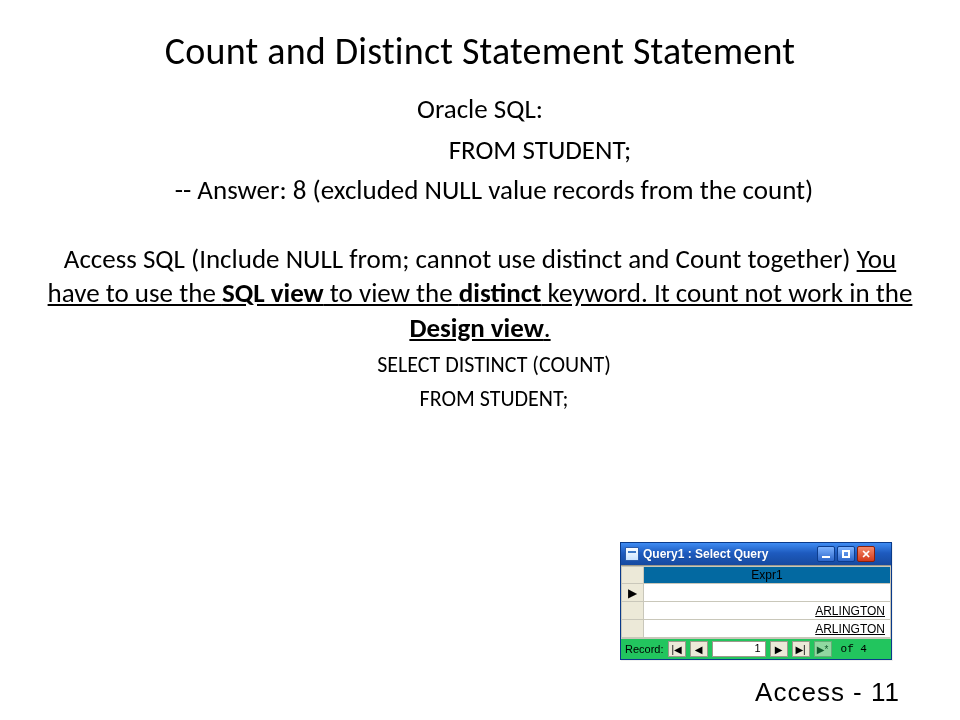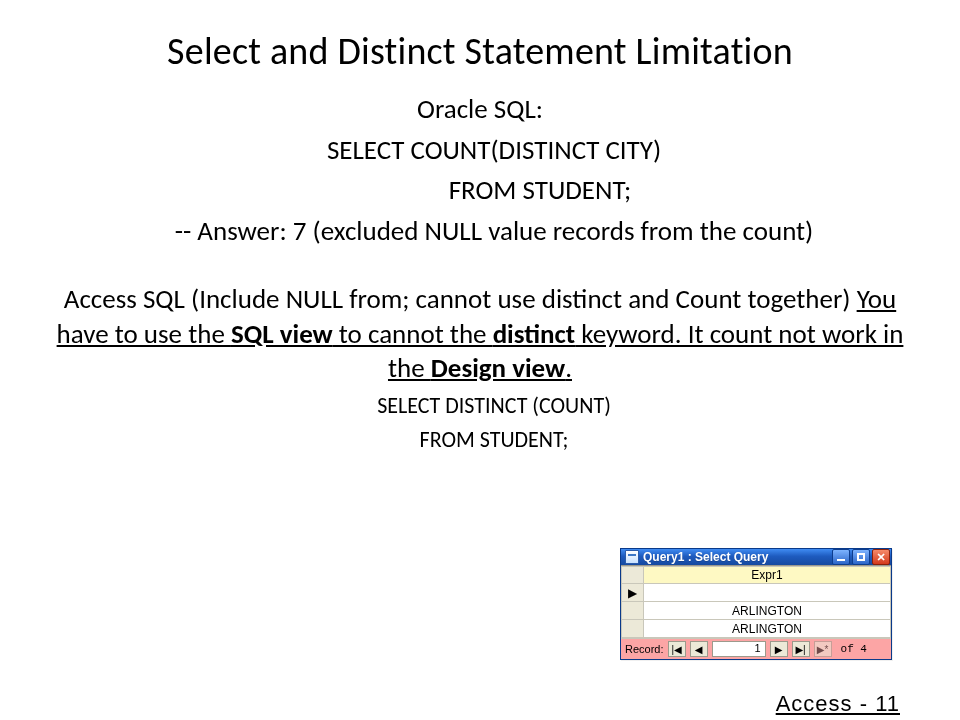--- a/index.html
+++ b/index.html
@@ -33,44 +33,43 @@
   .body-text p { margin: 0 0 6px 0; text-align: center; }
   .indent1 { padding-left: 28px; }
   .indent2 { padding-left: 120px; }
   .gap { height: 28px; }
   .underline { text-decoration: underline; }
   .bold { font-weight: 700; }
   .small { font-size: 22px; }
   .footer {
     position: absolute;
     right: 60px;
-    bottom: 3px;
+    bottom: 12px;
     font-family: Arial, sans-serif;
-    font-size: 22px;
+    font-size: 26px;
     letter-spacing: 1px;
-    text-decoration: underline;
   }
 
   
   .access-window {
     position: absolute;
     right: 68px;
     bottom: 60px;
     width: 272px;
     border: 1px solid #0a3a8a;
     background: #ece9d8;
     font-family: Tahoma, Arial, sans-serif;
     font-size: 12px;
     box-shadow: 1px 1px 0 rgba(0,0,0,.06);
   }
   .titlebar {
-    height: 16px;
+    height: 22px;
     display: flex;
     align-items: center;
-    padding: 0 1px 0 4px;
+    padding: 0 16px 0 4px;
     background: linear-gradient(to bottom, #3f8cf3 0%, #1e5bbf 45%, #164aa0 100%);
     color: #fff;
     font-weight: 700;
     gap: 4px;
   }
   .titlebar .win-icon {
     width: 14px; height: 14px;
     background: linear-gradient(#fff,#c9e2ff);
     border: 1px solid #2b5cab;
     border-radius: 1px;
@@ -104,37 +103,38 @@
     font-size: 12px;
   }
   .grid .rowhdr {
     width: 22px;
     background: #ece9d8;
     text-align: center;
     font-weight: 400;
     color: #000;
   }
   .grid thead th.colhdr {
-    background: #fef9c3;
+    background: #0369a1;
     text-align: center;
     font-weight: 400;
     padding: 1px 2px;
   }
   .grid tbody td.cell {
     padding: 0 5px;
     height: 18px;
-    text-align: center;
+    text-align: right;
     white-space: nowrap;
     overflow: hidden;
+    text-decoration: underline;
   }
   .current .rowhdr { font-weight: 400; }
   .pointer { font-family: Arial; }
 
   .navbar {
-    background: #fca5a5;
+    background: #22c55e;
     border-top: 1px solid #c9c7ba;
     padding: 2px 4px;
     display: flex;
     align-items: center;
     gap: 4px;
     font-size: 11px;
   }
   .navbtn {
     width: 18px; height: 16px;
     background: #ece9d8;
@@ -151,32 +151,31 @@
     font-size: 11px;
   }
   .newbtn { opacity: .55; }
   .oftxt { margin-left: 5px; font-family: Liberation Mono, monospace; }
 </style>
 </head>
 <body>
 
 <div class="slide">
 
-  <div class="title">Select and Distinct Statement Limitation</div>
+  <div class="title">Count and Distinct Statement Statement</div>
 
   <div class="body-text">
     <p>Oracle SQL:</p>
-    <p class="indent1">SELECT COUNT(DISTINCT   CITY)</p>
     <p class="indent2">FROM STUDENT;</p>
-    <p class="indent1">-- Answer: 7 (excluded NULL value records from the count)</p>
+    <p class="indent1">-- Answer: 8 (excluded NULL value records from the count)</p>
 
     <div class="gap"></div>
 
     <p>
-      <span>Access SQL (Include NULL from; cannot use distinct and Count together)  </span><span class="underline"><span>You have to use the </span><span class="bold">SQL view</span><span> to cannot the </span><span class="bold">distinct</span><span> keyword.  It count not work in the </span><span class="bold">Design view</span><span>.</span></span>
+      <span>Access SQL (Include NULL from; cannot use distinct and Count together)  </span><span class="underline"><span>You have to use the </span><span class="bold">SQL view</span><span> to view the </span><span class="bold">distinct</span><span> keyword.  It count not work in the </span><span class="bold">Design view</span><span>.</span></span>
     </p>
 
     <p class="indent1 small">SELECT DISTINCT (COUNT)</p>
     <p class="indent1 small">FROM STUDENT;</p>
   </div>
 
   <div class="access-window">
     <div class="titlebar">
       <span class="win-icon"></span>
       <span class="tb-title">Query1 : Select Query</span>

